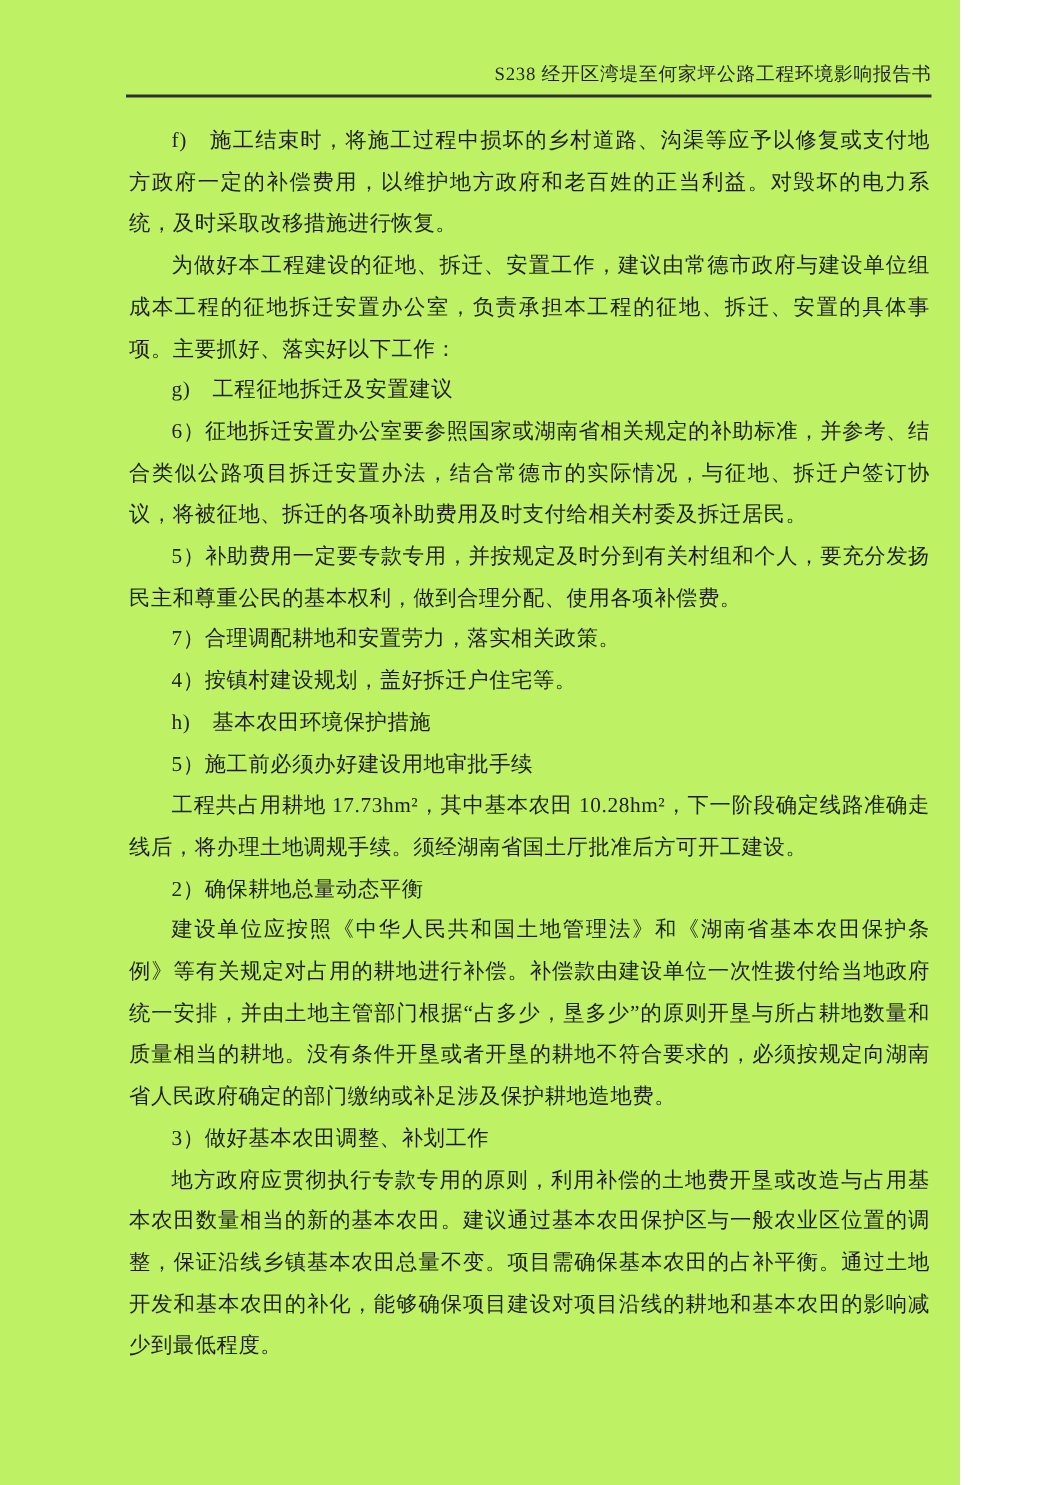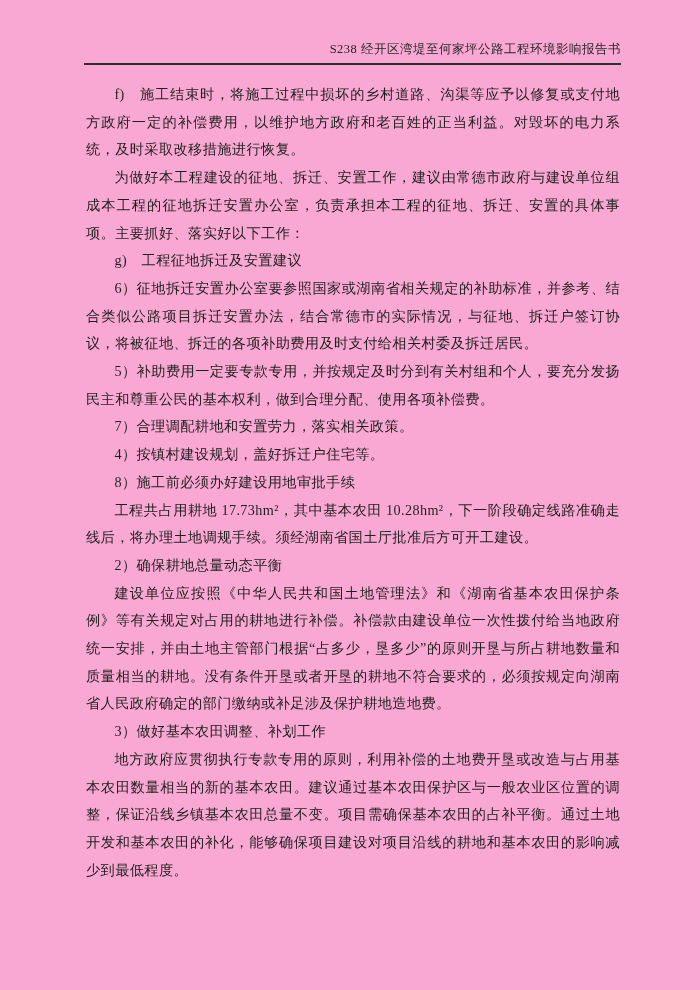--- a/index.html
+++ b/index.html
@@ -7,23 +7,23 @@
     padding: 0;
     background: #ffffff;
   }
   body {
     width: 700px;
     height: 990px;
     font-family: "Liberation Serif", "DejaVu Serif", serif;
   }
   .page {
     position: relative;
-    width: 700px;
+    width: 640px;
     height: 990px;
-    background: #f9a8d4;
+    background: #bef264;
     overflow: hidden;
   }
   .header {
     position: absolute;
     left: 84px;
     top: 41px;
     width: 537px;
     border-bottom: 2px solid #2f2f2f;
     padding-bottom: 5px;
   }
@@ -70,21 +70,22 @@
   </div>
 
   <div class="content">
     <p class="para">f)　施工结束时，将施工过程中损坏的乡村道路、沟渠等应予以修复或支付地方政府一定的补偿费用，以维护地方政府和老百姓的正当利益。对毁坏的电力系统，及时采取改移措施进行恢复。</p>
     <p class="para">为做好本工程建设的征地、拆迁、安置工作，建议由常德市政府与建设单位组成本工程的征地拆迁安置办公室，负责承担本工程的征地、拆迁、安置的具体事项。主要抓好、落实好以下工作：</p>
     <p class="para">g)　工程征地拆迁及安置建议</p>
     <p class="para">6）征地拆迁安置办公室要参照国家或湖南省相关规定的补助标准，并参考、结合类似公路项目拆迁安置办法，结合常德市的实际情况，与征地、拆迁户签订协议，将被征地、拆迁的各项补助费用及时支付给相关村委及拆迁居民。</p>
     <p class="para">5）补助费用一定要专款专用，并按规定及时分到有关村组和个人，要充分发扬民主和尊重公民的基本权利，做到合理分配、使用各项补偿费。</p>
     <p class="para">7）合理调配耕地和安置劳力，落实相关政策。</p>
     <p class="para">4）按镇村建设规划，盖好拆迁户住宅等。</p>
-    <p class="para">8）施工前必须办好建设用地审批手续</p>
+    <p class="para">h)　基本农田环境保护措施</p>
+    <p class="para">5）施工前必须办好建设用地审批手续</p>
     <p class="para">工程共占用耕地 17.73hm²，其中基本农田 10.28hm²，下一阶段确定线路准确走线后，将办理土地调规手续。须经湖南省国土厅批准后方可开工建设。</p>
     <p class="para">2）确保耕地总量动态平衡</p>
     <p class="para">建设单位应按照《中华人民共和国土地管理法》和《湖南省基本农田保护条例》等有关规定对占用的耕地进行补偿。补偿款由建设单位一次性拨付给当地政府统一安排，并由土地主管部门根据“占多少，垦多少”的原则开垦与所占耕地数量和质量相当的耕地。没有条件开垦或者开垦的耕地不符合要求的，必须按规定向湖南省人民政府确定的部门缴纳或补足涉及保护耕地造地费。</p>
     <p class="para">3）做好基本农田调整、补划工作</p>
     <p class="para">地方政府应贯彻执行专款专用的原则，利用补偿的土地费开垦或改造与占用基本农田数量相当的新的基本农田。建议通过基本农田保护区与一般农业区位置的调整，保证沿线乡镇基本农田总量不变。项目需确保基本农田的占补平衡。通过土地开发和基本农田的补化，能够确保项目建设对项目沿线的耕地和基本农田的影响减少到最低程度。</p>
   </div>
 
 
 </div>
 

